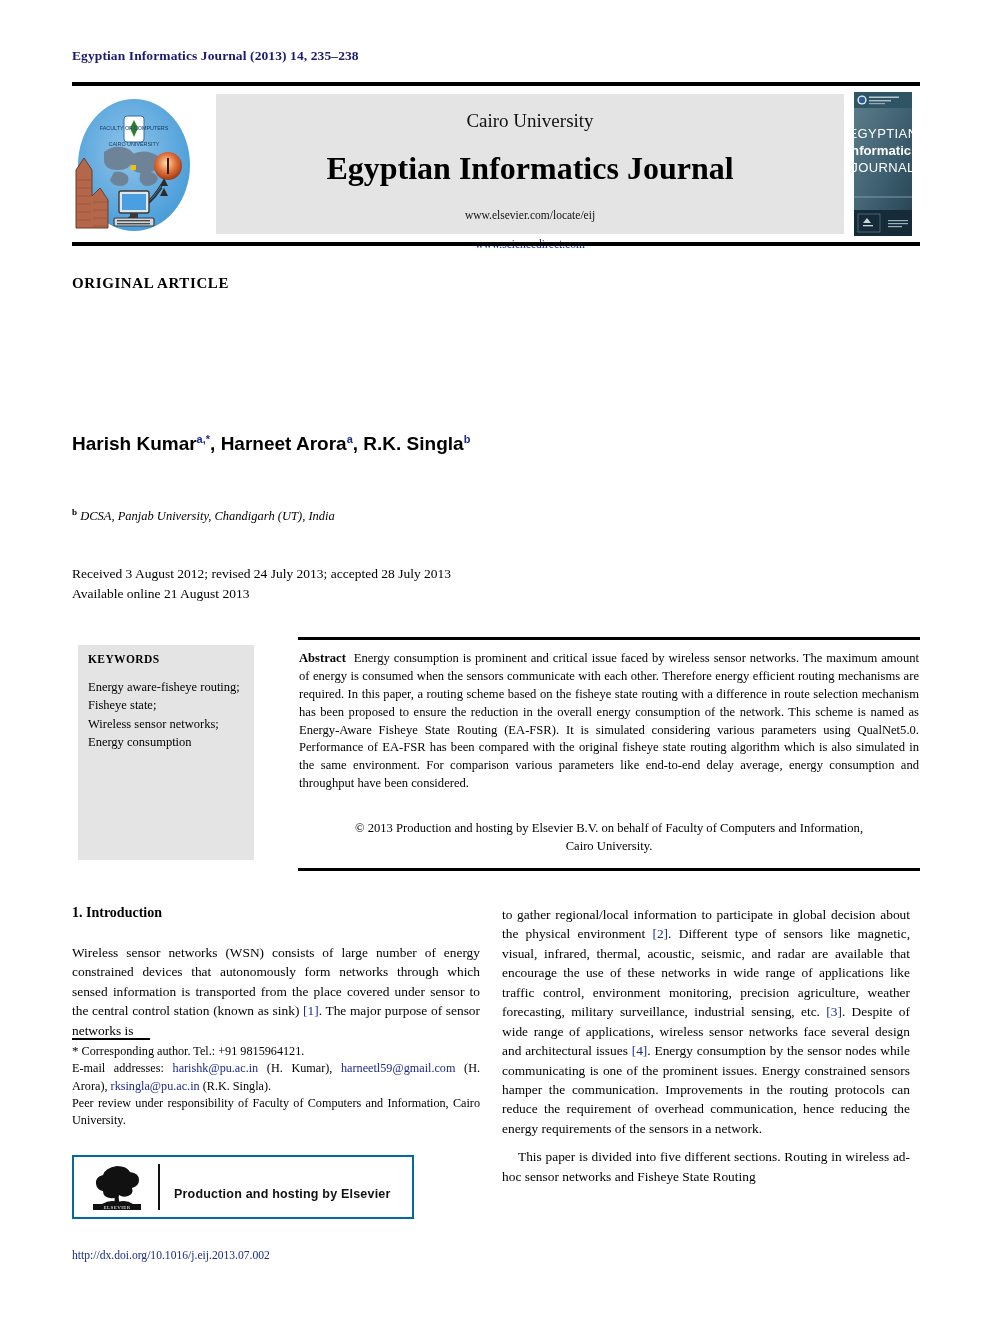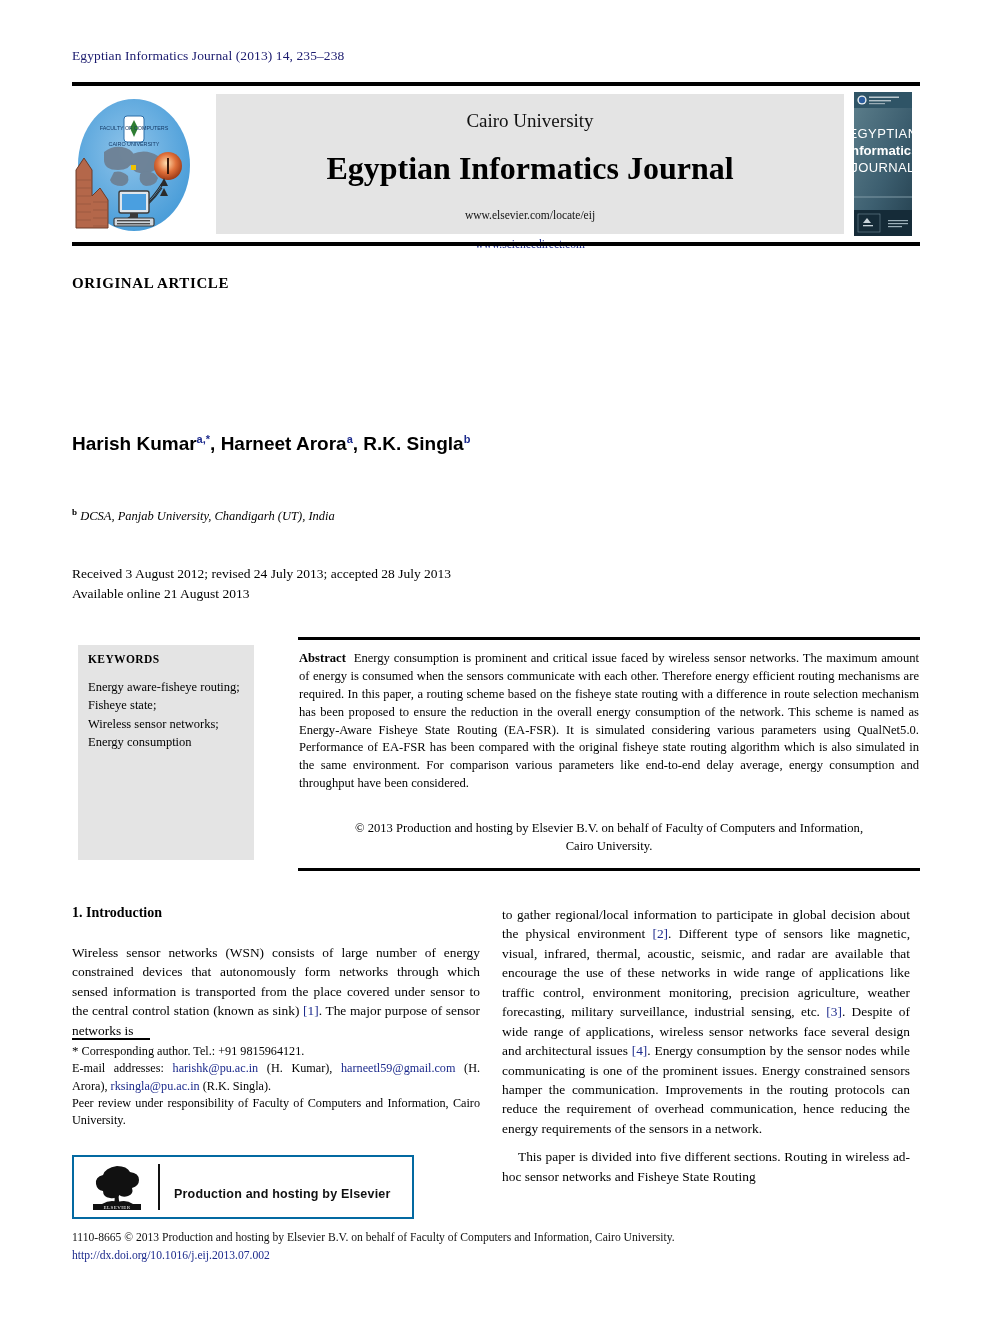--- a/index.html
+++ b/index.html
@@ -21,21 +21,21 @@
     width: 992px;
     height: 1323px;
   }
 
   
   .running-head {
     position: absolute;
     left: 72px;
     top: 48px;
     font-family: "Liberation Serif", serif;
-    font-weight: normal;
+    font-weight: bold;
     font-size: 13.5px;
     color: #1a1a6e;
     letter-spacing: 0.1px;
   }
 
   
   .rule-top {
     position: absolute;
     left: 72px; top: 82px;
     width: 848px; height: 4px;
@@ -460,16 +460,15 @@
       <path d="M29 2 q10 0 13 6 q9 1 9 8 q0 6 -7 8 q2 6 -4 8 q-5 2 -9 -1 q-3 4 -9 3 q-7 -1 -7 -7 q-6 -1 -7 -7 q-1 -7 7 -9 q2 -7 14 -9 z" fill="#111"></path>
       <path d="M24 26 q4 6 2 14 h6 q-3 -8 1 -14 z" fill="#111"></path>
       <path d="M14 40 q8 -5 16 -2 q8 -3 15 2 q-7 4 -15 2 q-8 2 -16 -2 z" fill="#111"></path>
       <rect x="5" y="40" width="48" height="6" fill="#111"></rect>
       <text x="29" y="45" font-size="5" fill="#ffffff" text-anchor="middle" font-family="Liberation Serif, serif" letter-spacing="0.4">ELSEVIER</text>
     </svg>
     <div class="els-divider"></div>
     <div class="els-text">Production and hosting by Elsevier</div>
   </div>
 
-  <div class="foot-issn">1110-8665 © 2013 Production and hosting by Elsevier B.V. on behalf of Faculty of Computers and Information, Cairo University.</div>
   <div class="foot-doi">http://dx.doi.org/10.1016/j.eij.2013.07.002</div>
 
 </div>
 
 </body></html>

